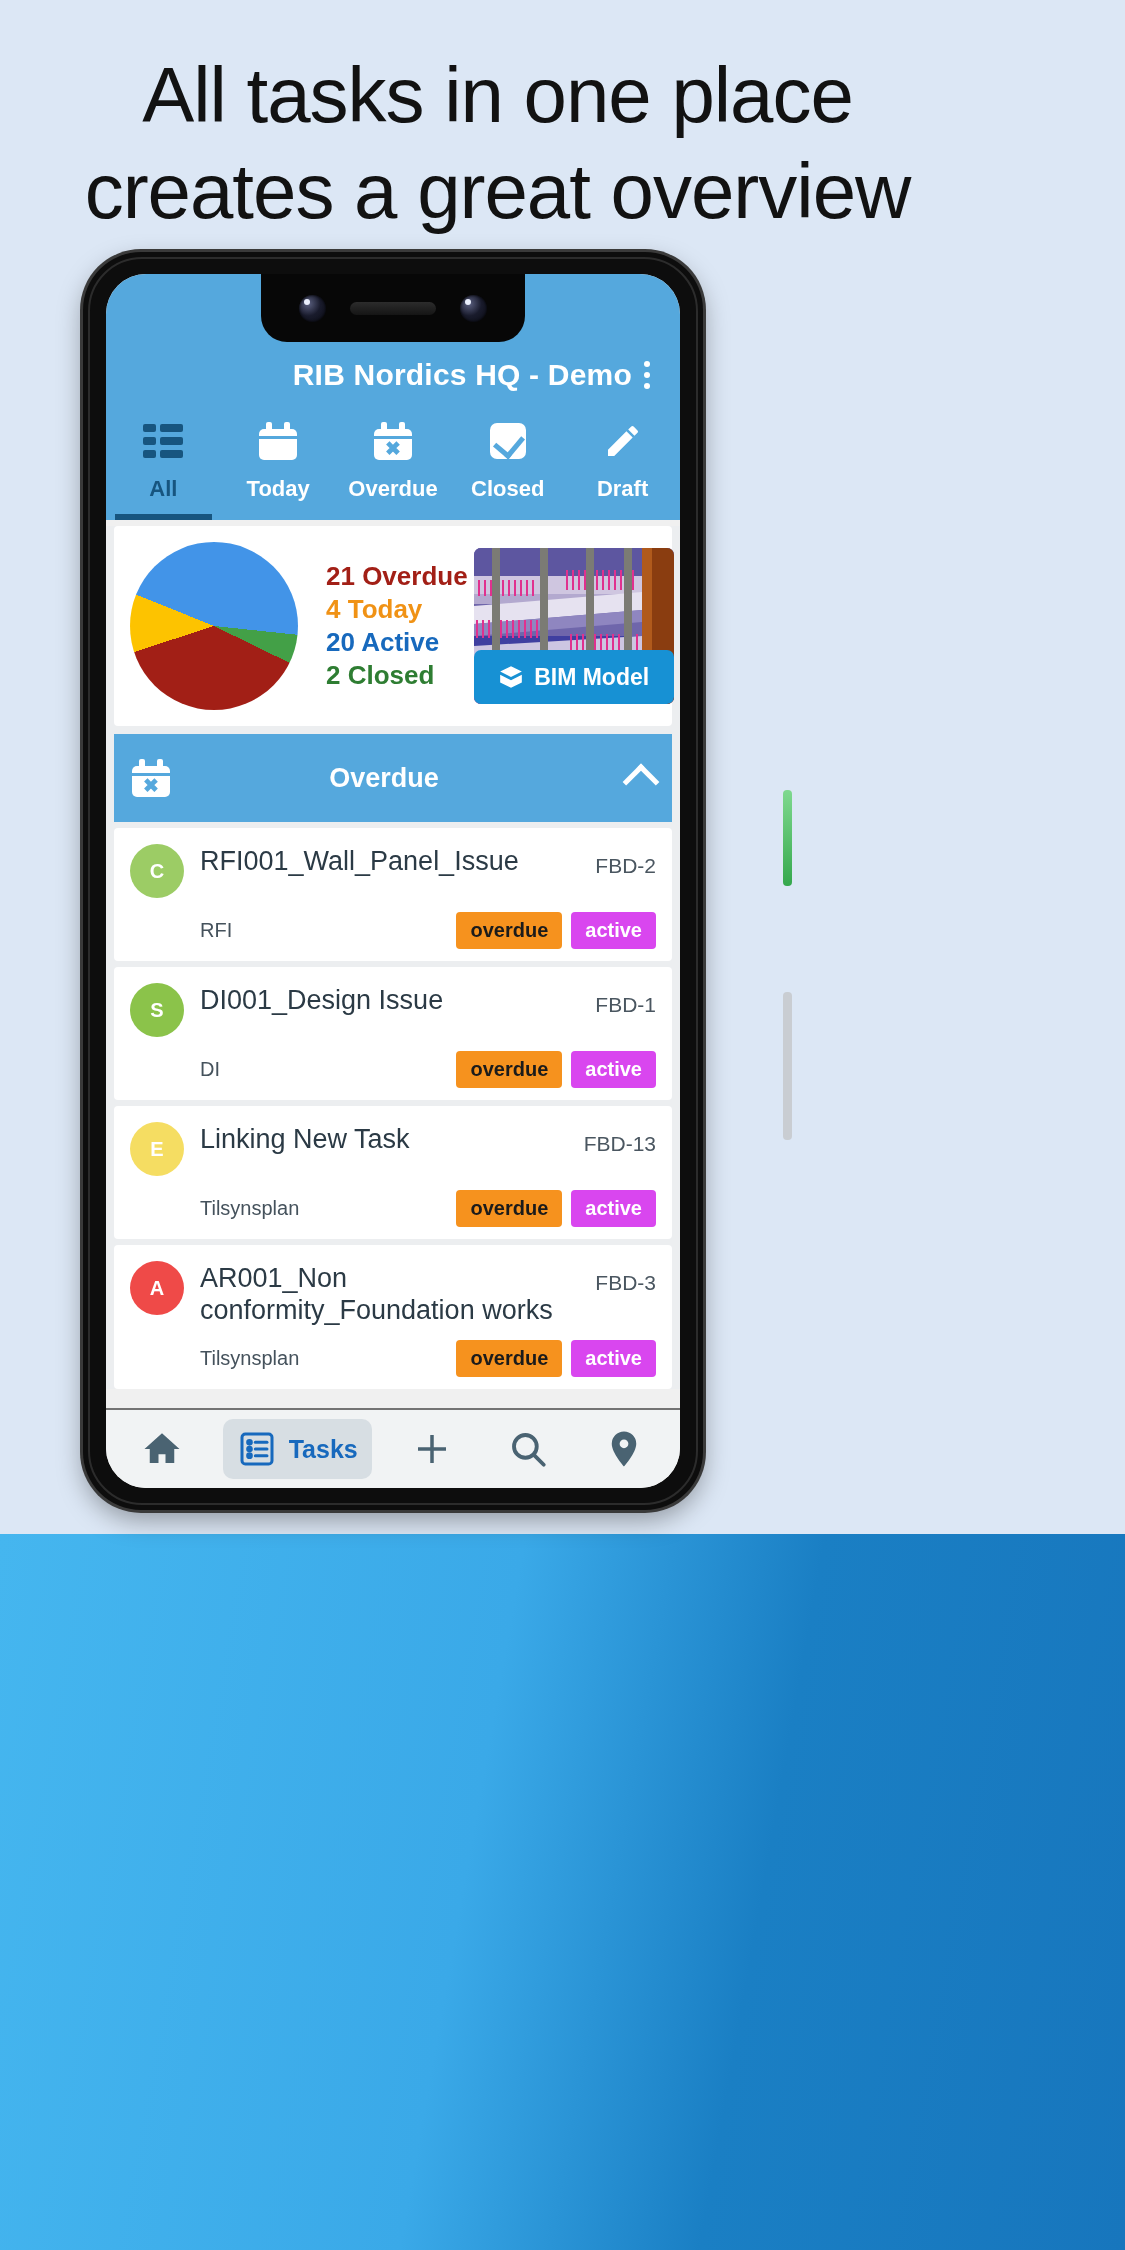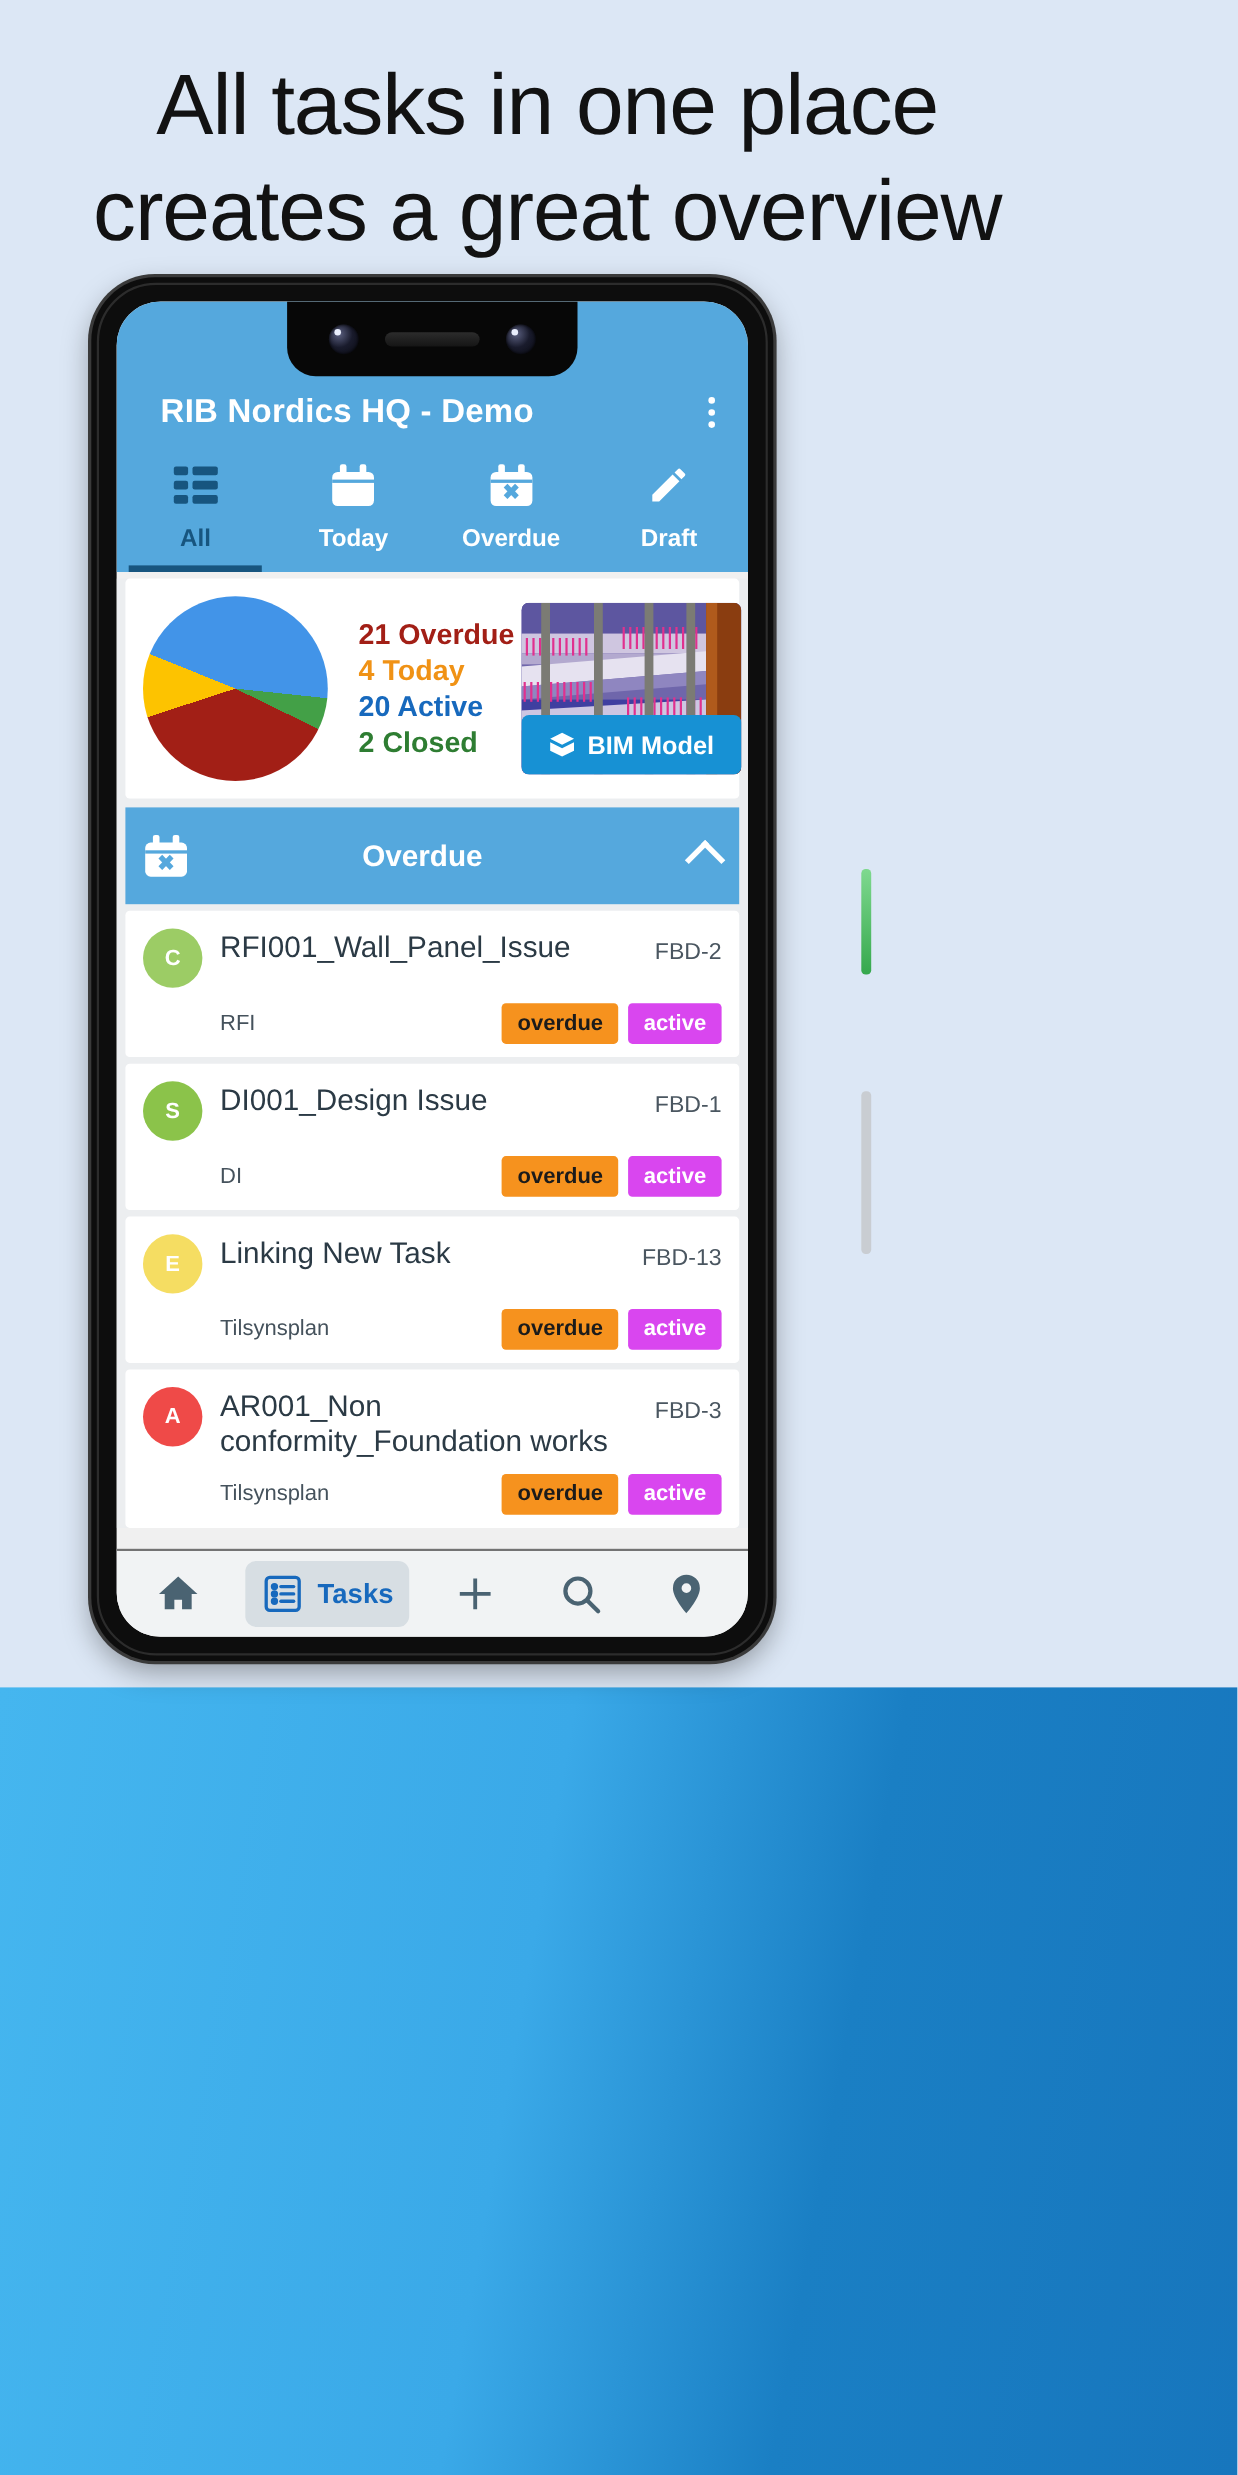--- a/index.html
+++ b/index.html
@@ -58,21 +58,21 @@
          background:radial-gradient(circle at 34% 32%, #5b6080 0%, #191b2c 48%, #0b0c14 100%);
          box-shadow:inset 0 0 3px #000; position:relative; }
   .cam::after{ content:""; position:absolute; left:5px; top:4px; width:6px; height:6px;
                border-radius:50%; background:#e9eefc; }
   .speaker { width:86px; height:13px; border-radius:7px;
              background:linear-gradient(180deg,#2c2c2c,#151515); }
 
   
   .app-header { background:#55a8dd; padding-top:68px; }
   .title-row { display:flex; align-items:center; height:66px; padding:0 14px; position:relative; }
-  .app-title { flex:1; text-align:left; color:#ffffff; font-size:30px; font-weight:700;
+  .app-title { flex:1; text-align:right; color:#ffffff; font-size:30px; font-weight:700;
                letter-spacing:.2px; padding-left:26px; }
   .kebab { width:34px; display:flex; flex-direction:column; align-items:center; gap:5px;
            padding-right:4px; }
   .kebab i { width:6px; height:6px; border-radius:50%; background:#fff; display:block; }
 
   
   .tabs { display:flex; height:112px; }
   .tab { flex:1; display:flex; flex-direction:column; align-items:center;
          justify-content:flex-start; padding-top:12px; gap:14px; position:relative; }
   .tab .lbl { font-size:22px; font-weight:700; color:#ffffff; }
@@ -224,20 +224,26 @@
               <div class="peg l"></div>
                 <div class="peg r"></div>
               <div class="body"></div>
                 <div class="gap"></div>
               <div class="x">✖</div>
             </div>
           </div>
           <div class="lbl">Overdue</div>
         </div>
 
+        <div class="tab">
+          <div class="ticon">
+            <div class="ic-check"></div>
+          </div>
+          <div class="lbl">Closed</div>
+        </div>
 
         <div class="tab">
           <div class="ticon">
             <svg class="ic-pencil" viewBox="0 0 24 24" fill="#ffffff">
               <path d="M3 17.25V21h3.75L17.81 9.94l-3.75-3.75L3 17.25zM20.71 7.04a1 1 0 0 0 0-1.41l-2.34-2.34a1 1 0 0 0-1.41 0l-1.83 1.83 3.75 3.75 1.83-1.83z"></path>
             </svg>
           </div>
           <div class="lbl">Draft</div>
         </div>
 

